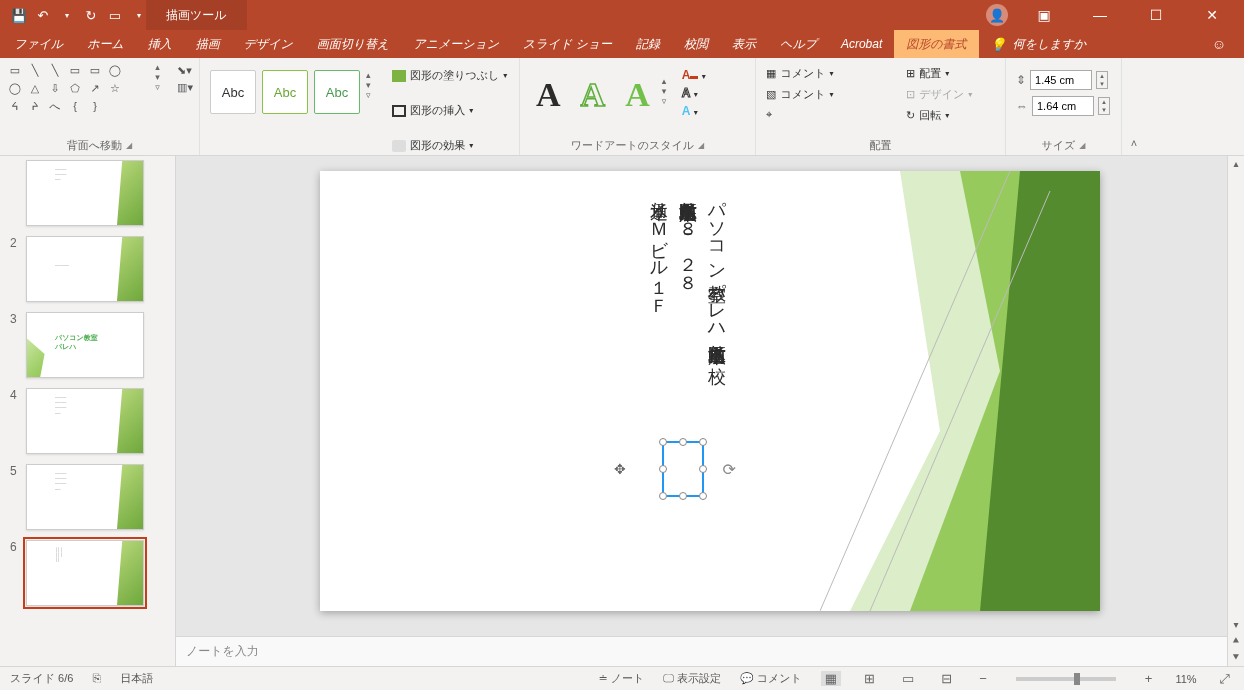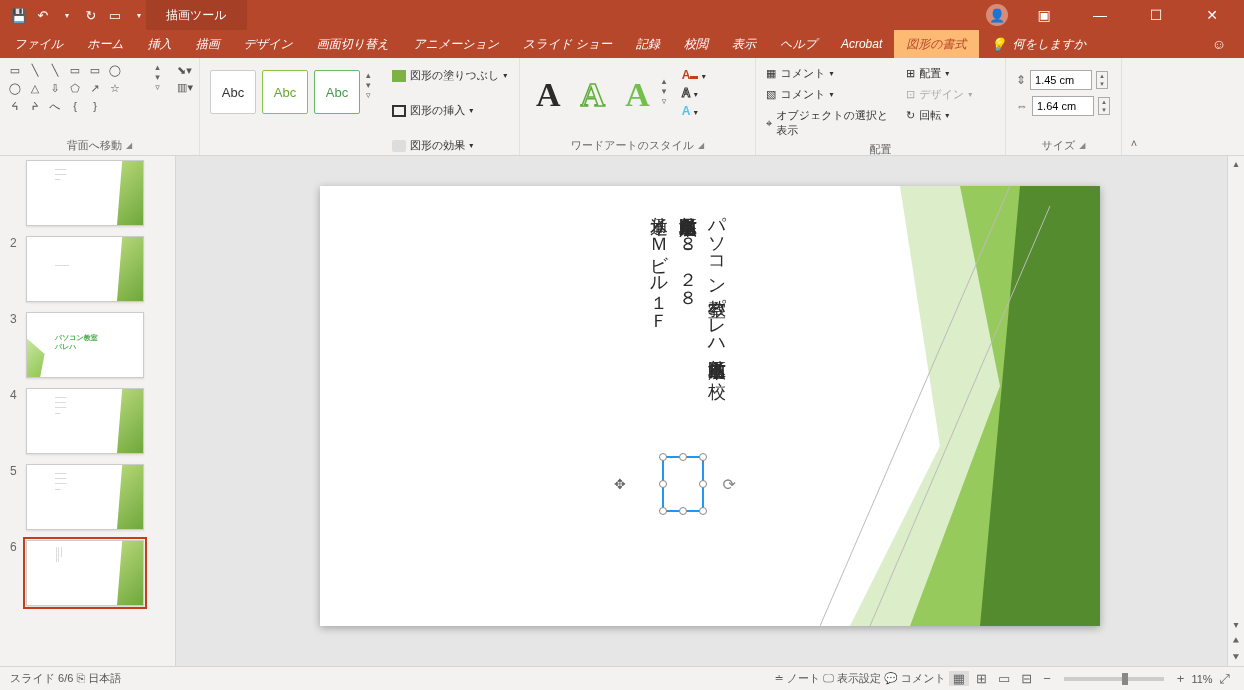--- a/index.html
+++ b/index.html
@@ -103,21 +103,21 @@
   .move-cur { position: absolute; left: -50px; top: 50%; margin-top: -8px; font-size: 14px; color: #666; }
 
   .editor-sb { position: absolute; right: 0; top: 0; width: 17px; bottom: 0; background: #f3f2f1; border-left: 1px solid #d6d6d6; display: flex; flex-direction: column; align-items: center; font-size: 10px; color: #666; }
   .editor-sb .arr { padding: 2px 0; }
   .editor-sb .track { flex: 1; }
   .editor-sb .nav { padding: 2px 0; font-size: 11px; }
 
   .notes { height: 30px; background: #f9f9f9; border-top: 1px solid #d6d6d6; padding: 6px 10px; font-size: 12px; color: #888; }
 
   
-  .status { height: 24px; background: #f3f2f1; border-top: 1px solid #d6d6d6; display: flex; align-items: center; font-size: 11px; color: #555; padding: 0 10px; gap: 3px; }
+  .status { height: 24px; background: #f3f2f1; border-top: 1px solid #d6d6d6; display: flex; align-items: center; font-size: 11px; color: #555; padding: 0 10px; gap: 19px; }
   .status .spacer { flex: 1; }
   .status .vbtn { padding: 0 4px; font-size: 13px; color: #666; }
   .status .vbtn.active { background: #ddd; }
   .zoom-slider { width: 100px; height: 4px; background: #ccc; position: relative; margin: 0 6px; }
   .zoom-slider .thumbz { position: absolute; left: 58px; top: -4px; width: 6px; height: 12px; background: #888; }
 </style>
 </head>
 <body>
 
 <div class="titlebar">
@@ -274,21 +274,20 @@
             <span>コメント</span> 
             <span style="font-size:8px;">▾</span>
           </div>
         <div class="cmd">
             <span>▧</span>
             <span>コメント</span> 
             <span style="font-size:8px;">▾</span>
           </div>
         <div class="cmd">
             <span>⌖</span>
-            <span>オブジェクトの選択と表示</span>
           </div>
       </div>
       <div class="arrange-cmds">
         <div class="cmd">
             <span>⊞</span>
             <span>配置</span> 
             <span style="font-size:8px;">▾</span>
           </div>
         <div class="cmd" style="color:#aaa;">
             <span>⊡</span>
@@ -412,20 +411,21 @@
         </div>
       </div>
     </div>
     <div class="editor-sb">
       <span class="arr">▴</span>
       <div class="track"></div>
       <span class="arr">▾</span>
       <span class="nav">⯅</span>
       <span class="nav">⯆</span>
     </div>
+    <div class="notes"><span>ノートを入力</span></div>
   </div>
 </div>
 
 <div class="status">
   <span>スライド 6/6</span>
   <span>⎘</span>
   <span>日本語</span>
   <span class="spacer"></span>
   <span>≐ <span>ノート</span></span>
   <span>🖵 <span>表示設定</span></span>

